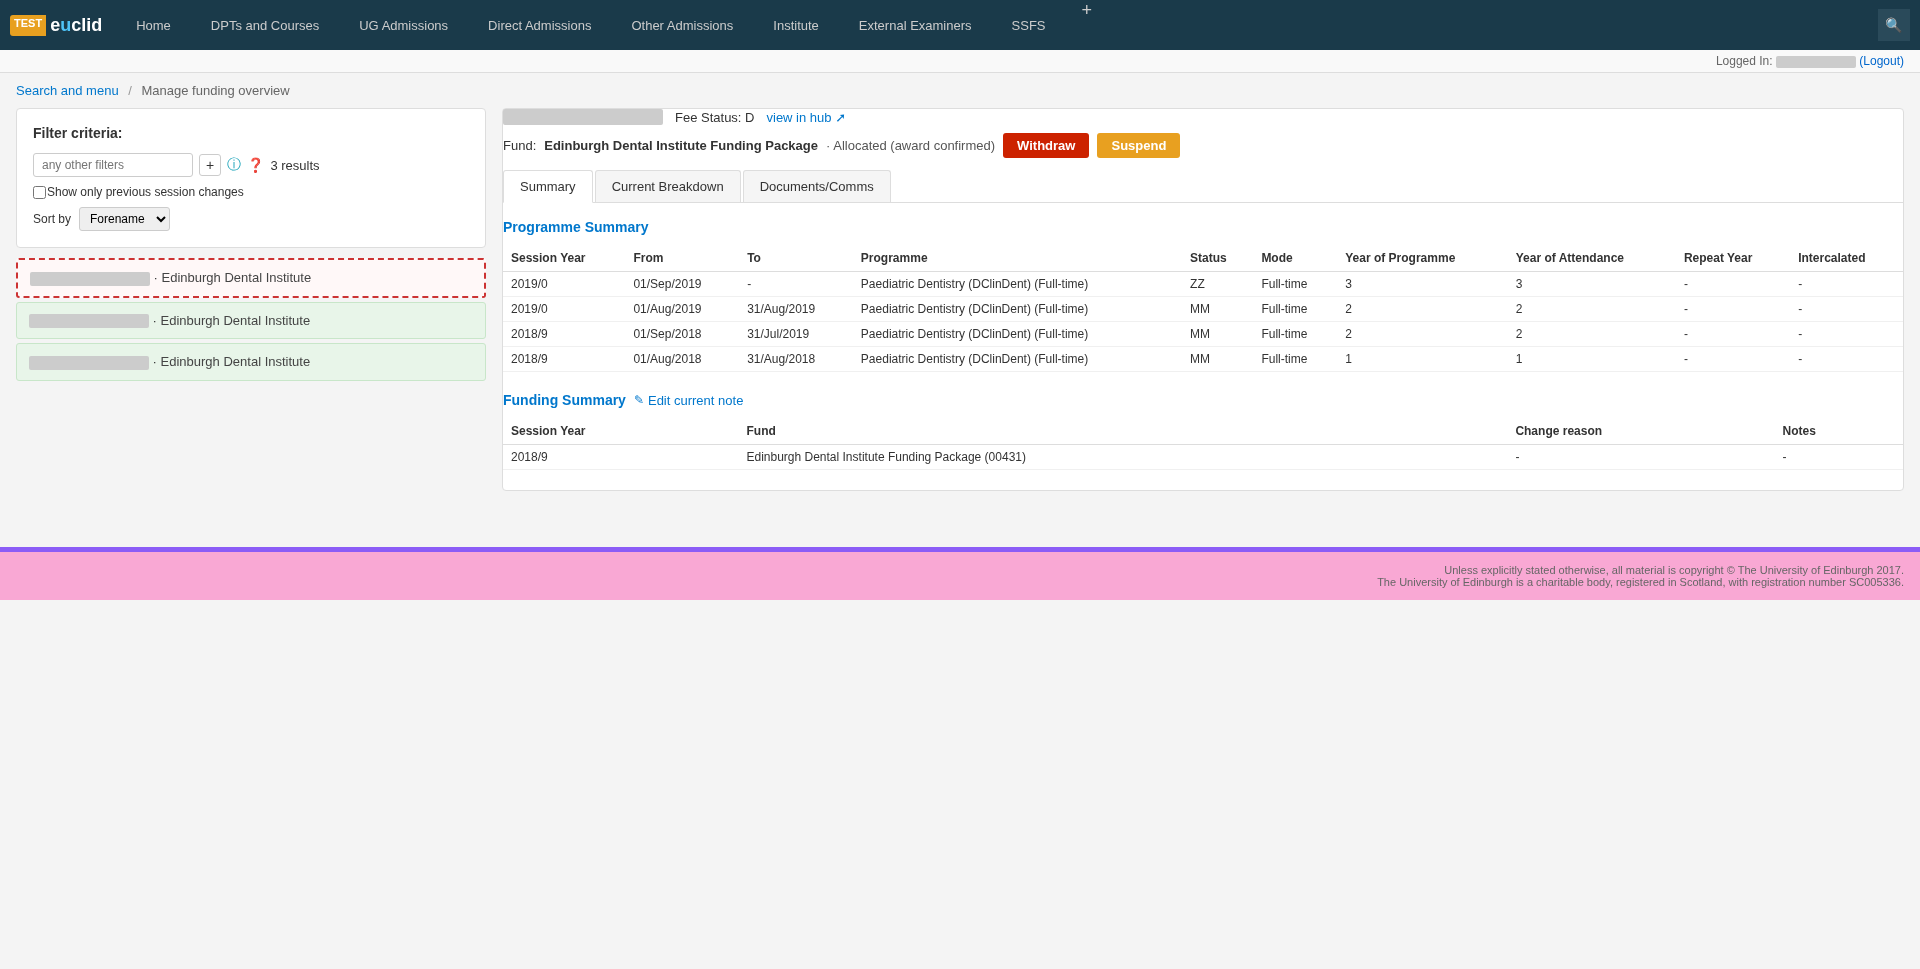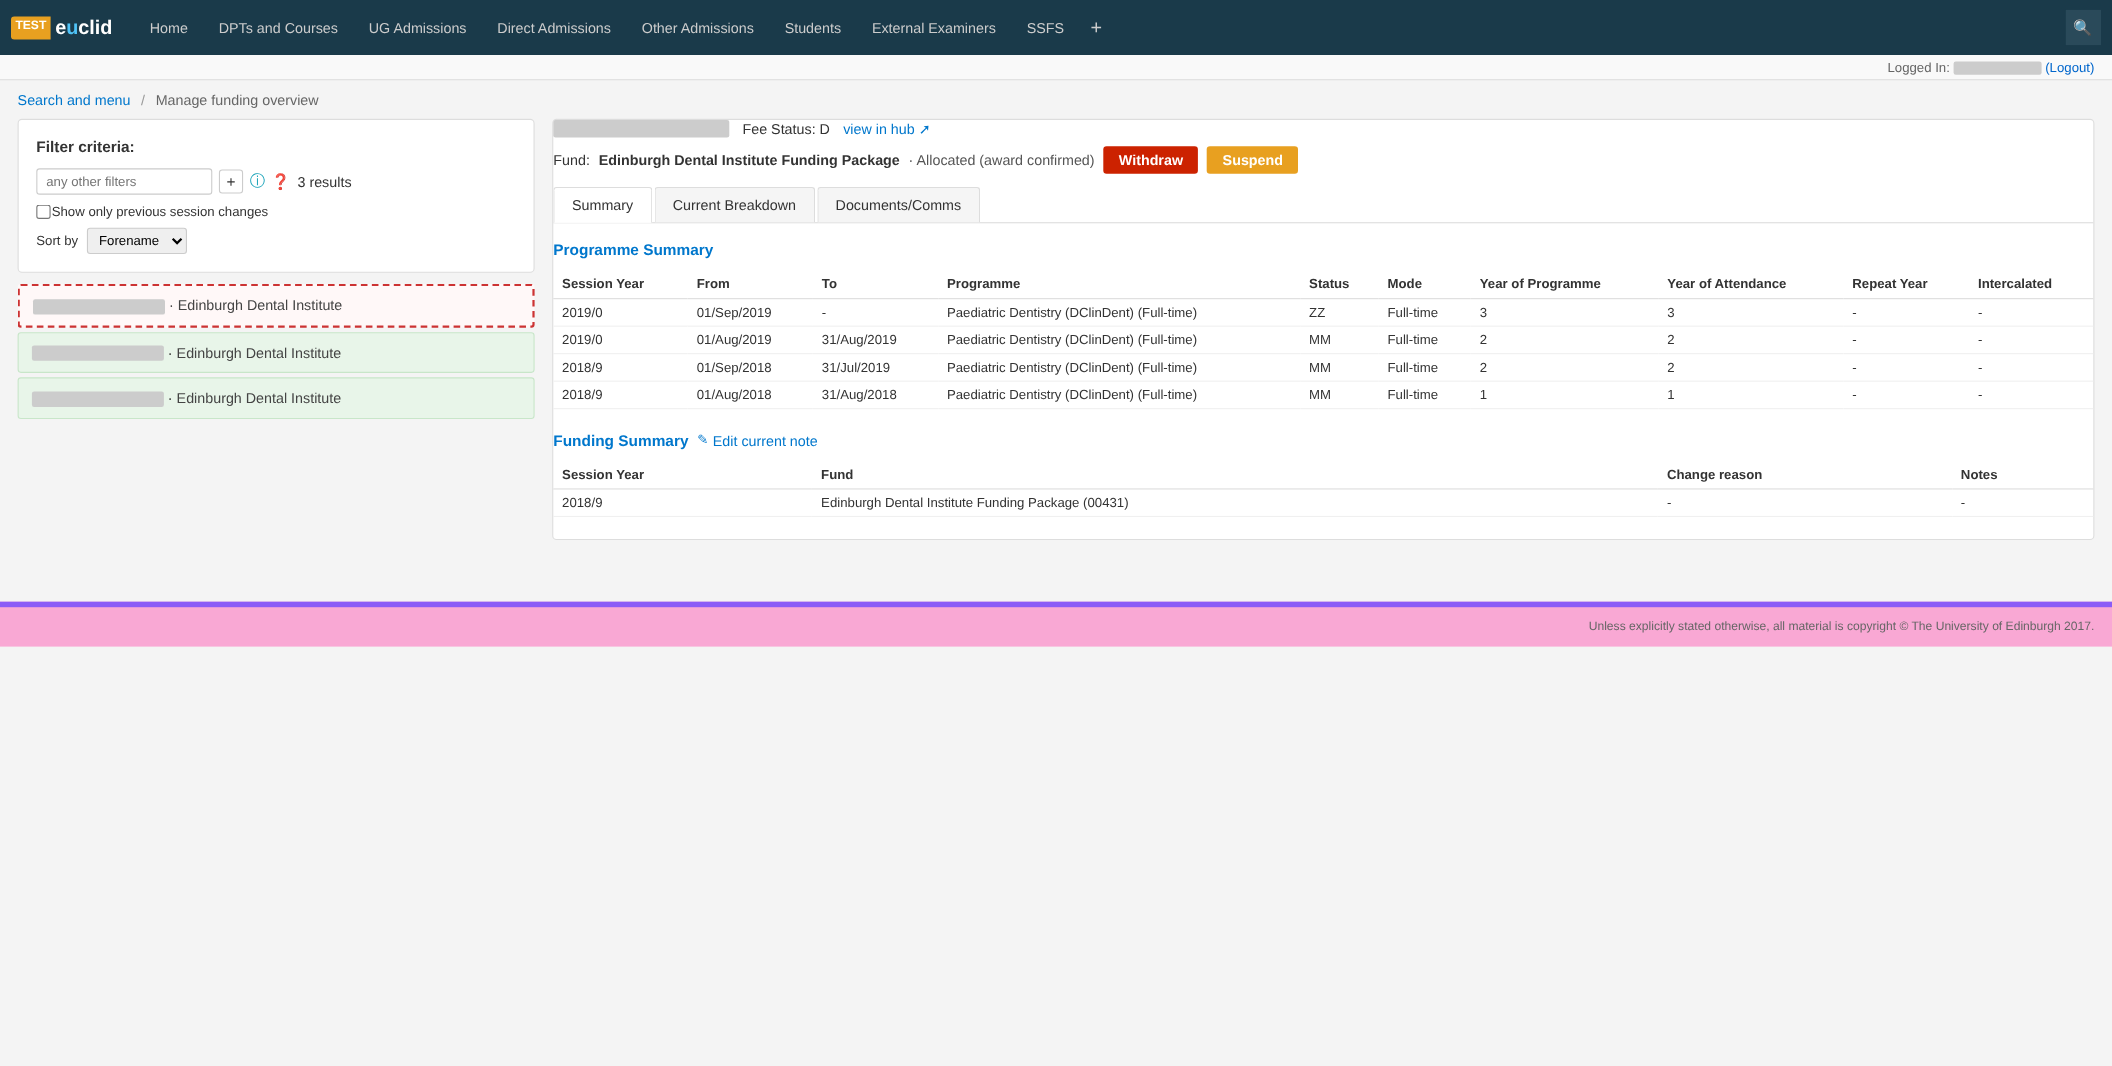--- a/index.html
+++ b/index.html
@@ -27,23 +27,23 @@
     }
     .logo-euclid {
       color: white;
       font-size: 18px;
       font-weight: bold;
       padding-left: 4px;
     }
     .logo-euclid span { color: #4fc3f7; }
     .nav-items {
       display: flex;
-      align-items: center;
+      align-items: flex-start;
       flex: 1;
-      gap: 0;
+      gap: 12px;
     }
     .nav-item {
       color: #ccc;
       padding: 0 14px;
       height: 50px;
       display: flex;
       align-items: center;
       cursor: pointer;
       font-size: 13px;
       text-decoration: none;
@@ -351,21 +351,21 @@
   <div class="logo">
     <span class="logo-test">TEST</span>
     <span class="logo-euclid">e<span>u</span>clid</span>
   </div>
   <div class="nav-items" id="nav-items">
       <a class="nav-item">Home</a>
       <a class="nav-item">DPTs and Courses</a>
       <a class="nav-item">UG Admissions</a>
       <a class="nav-item">Direct Admissions</a>
       <a class="nav-item">Other Admissions</a>
-      <a class="nav-item">Students</a>
+      <a class="nav-item">Institute</a>
       <a class="nav-item">External Examiners</a>
       <a class="nav-item">SSFS</a>
       <span class="nav-plus">+</span>
     </div>
   <button class="nav-search">🔍</button>
 </nav>
 
 <div class="logged-in-bar">
   <span>Logged In:</span>
   <span style="display:inline-block;width:80px;background:#ccc;height:12px;vertical-align:middle;border-radius:2px;"></span>
@@ -525,13 +525,14 @@
             <td>-</td>
             <td>-</td>
           </tr>
         </tbody>
       </table>
   </div>
 </div>
 
 <div class="footer">
   <div>Unless explicitly stated otherwise, all material is copyright © The University of Edinburgh 2017.</div>
+  <div>The University of Edinburgh is a charitable body, registered in Scotland, with registration number SC005336.</div>
 </div>
 
 </body></html>

